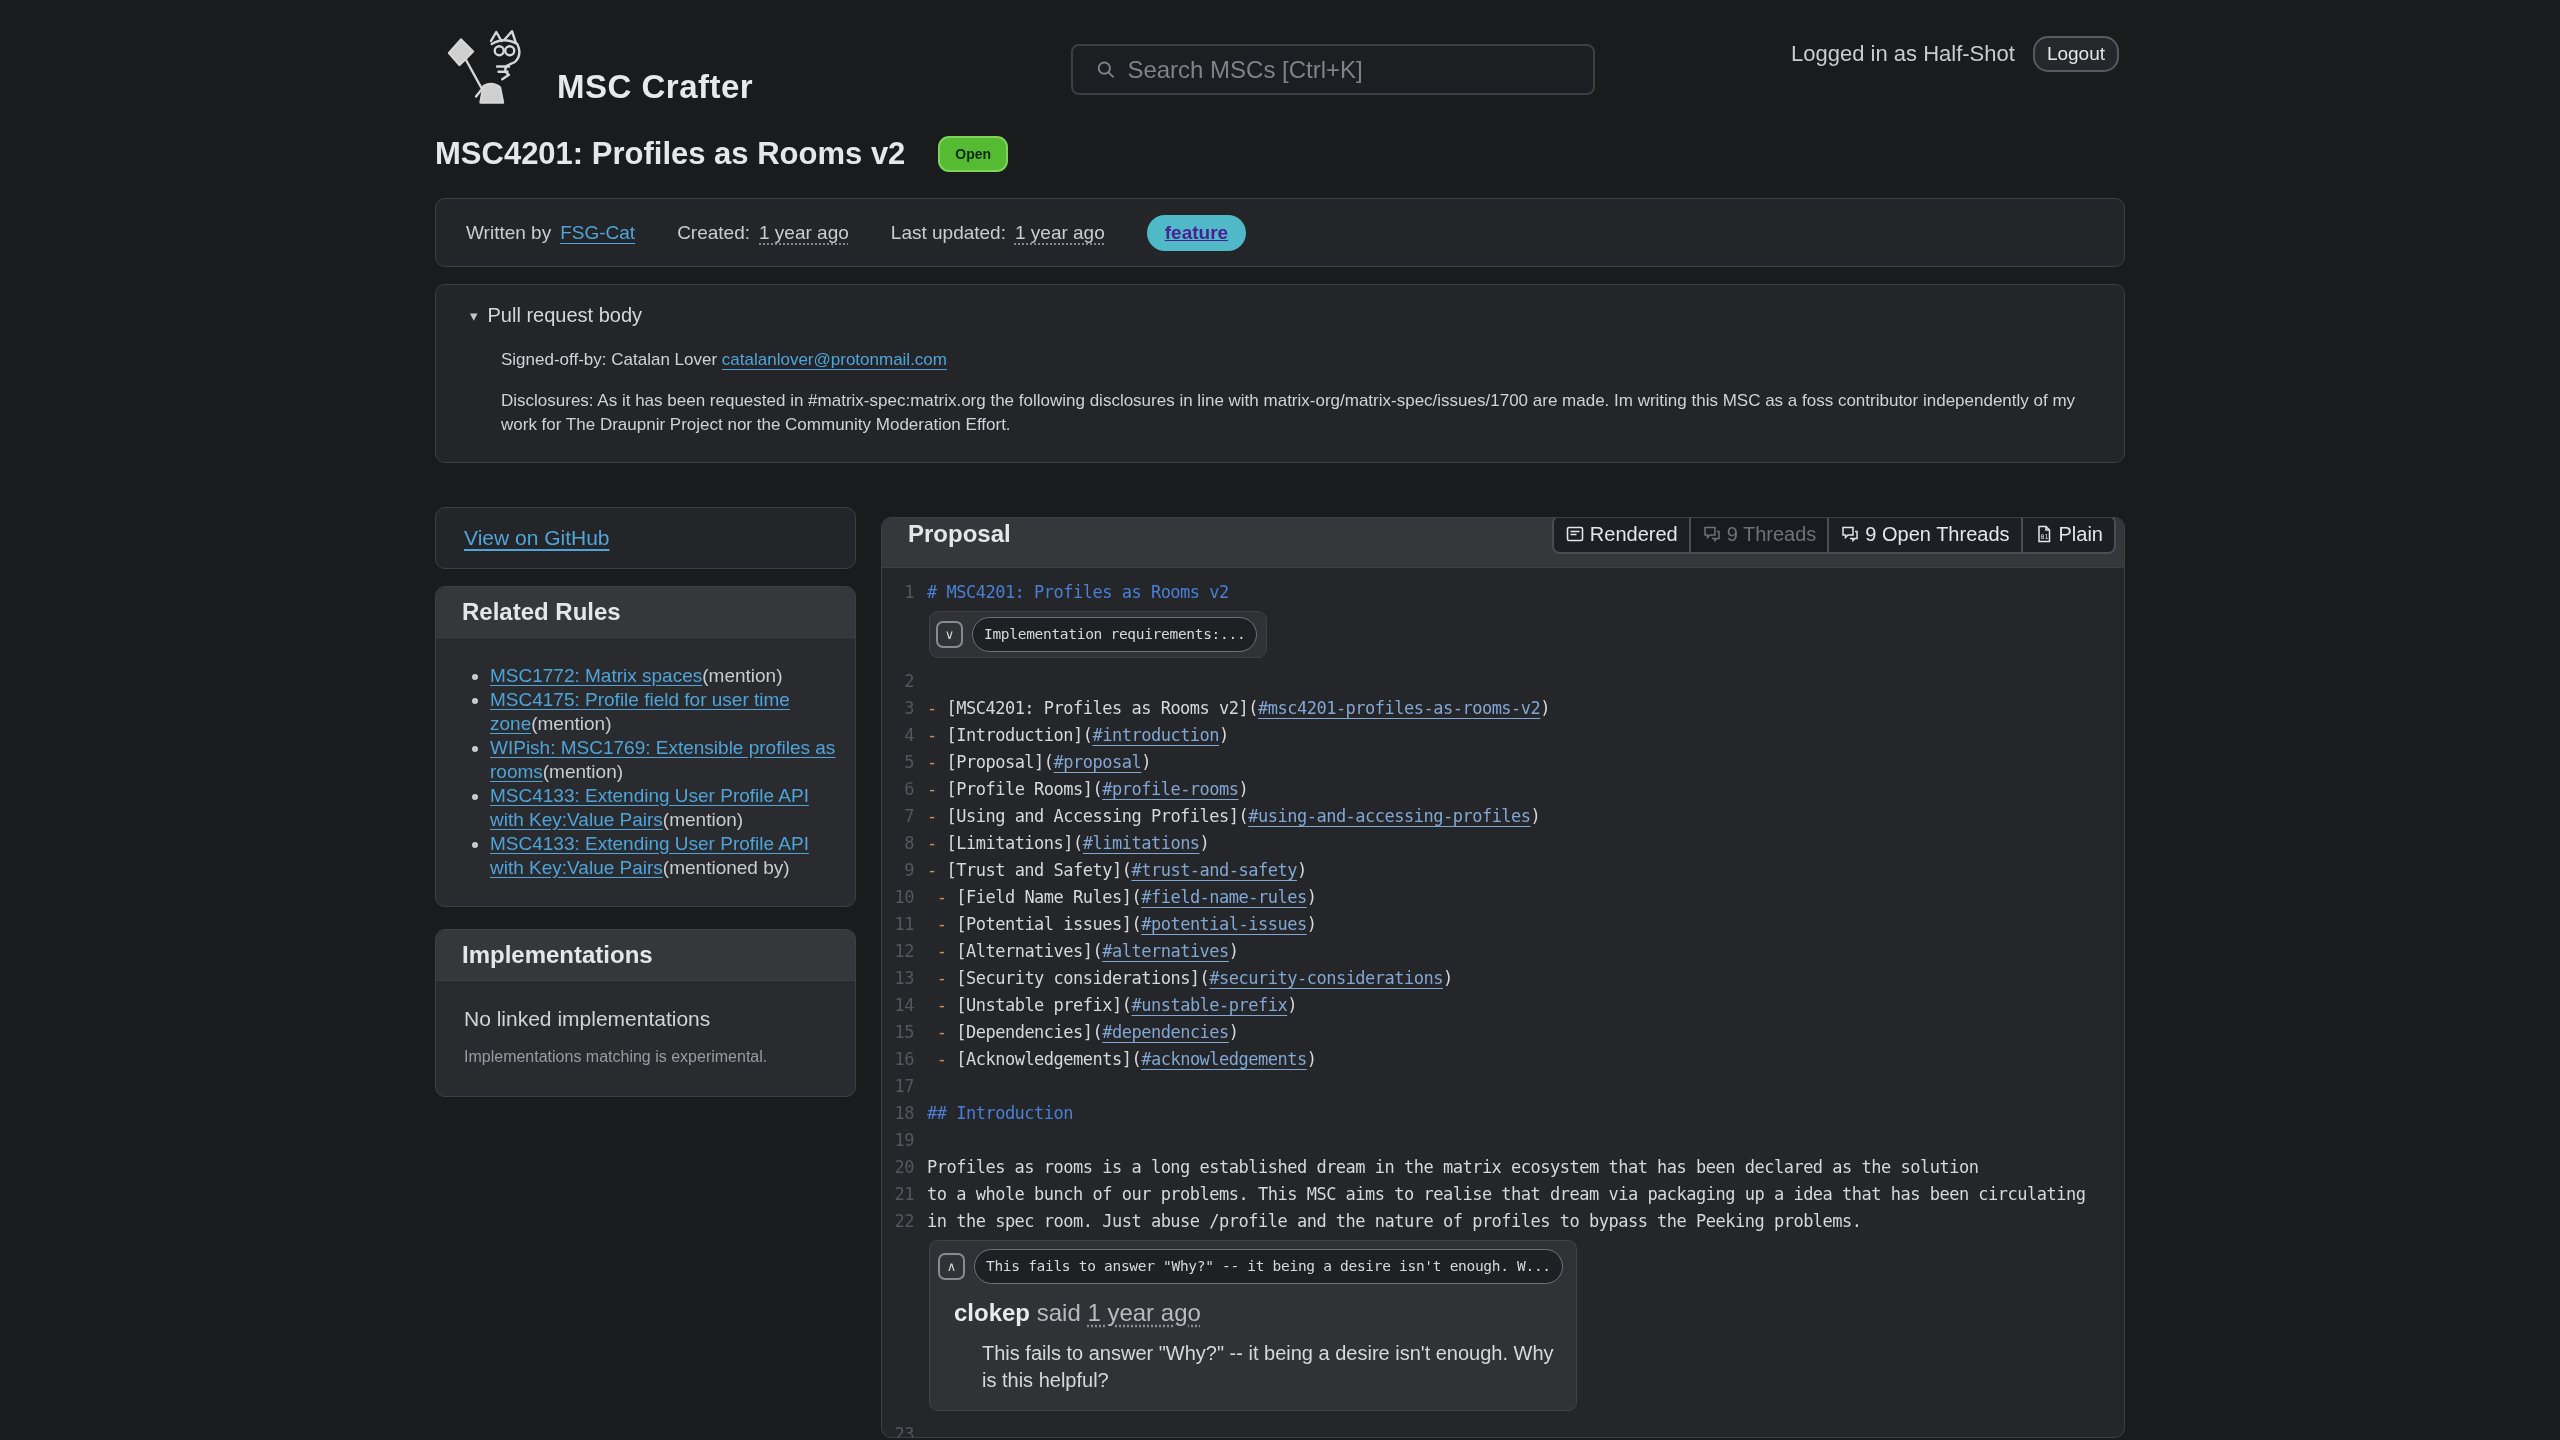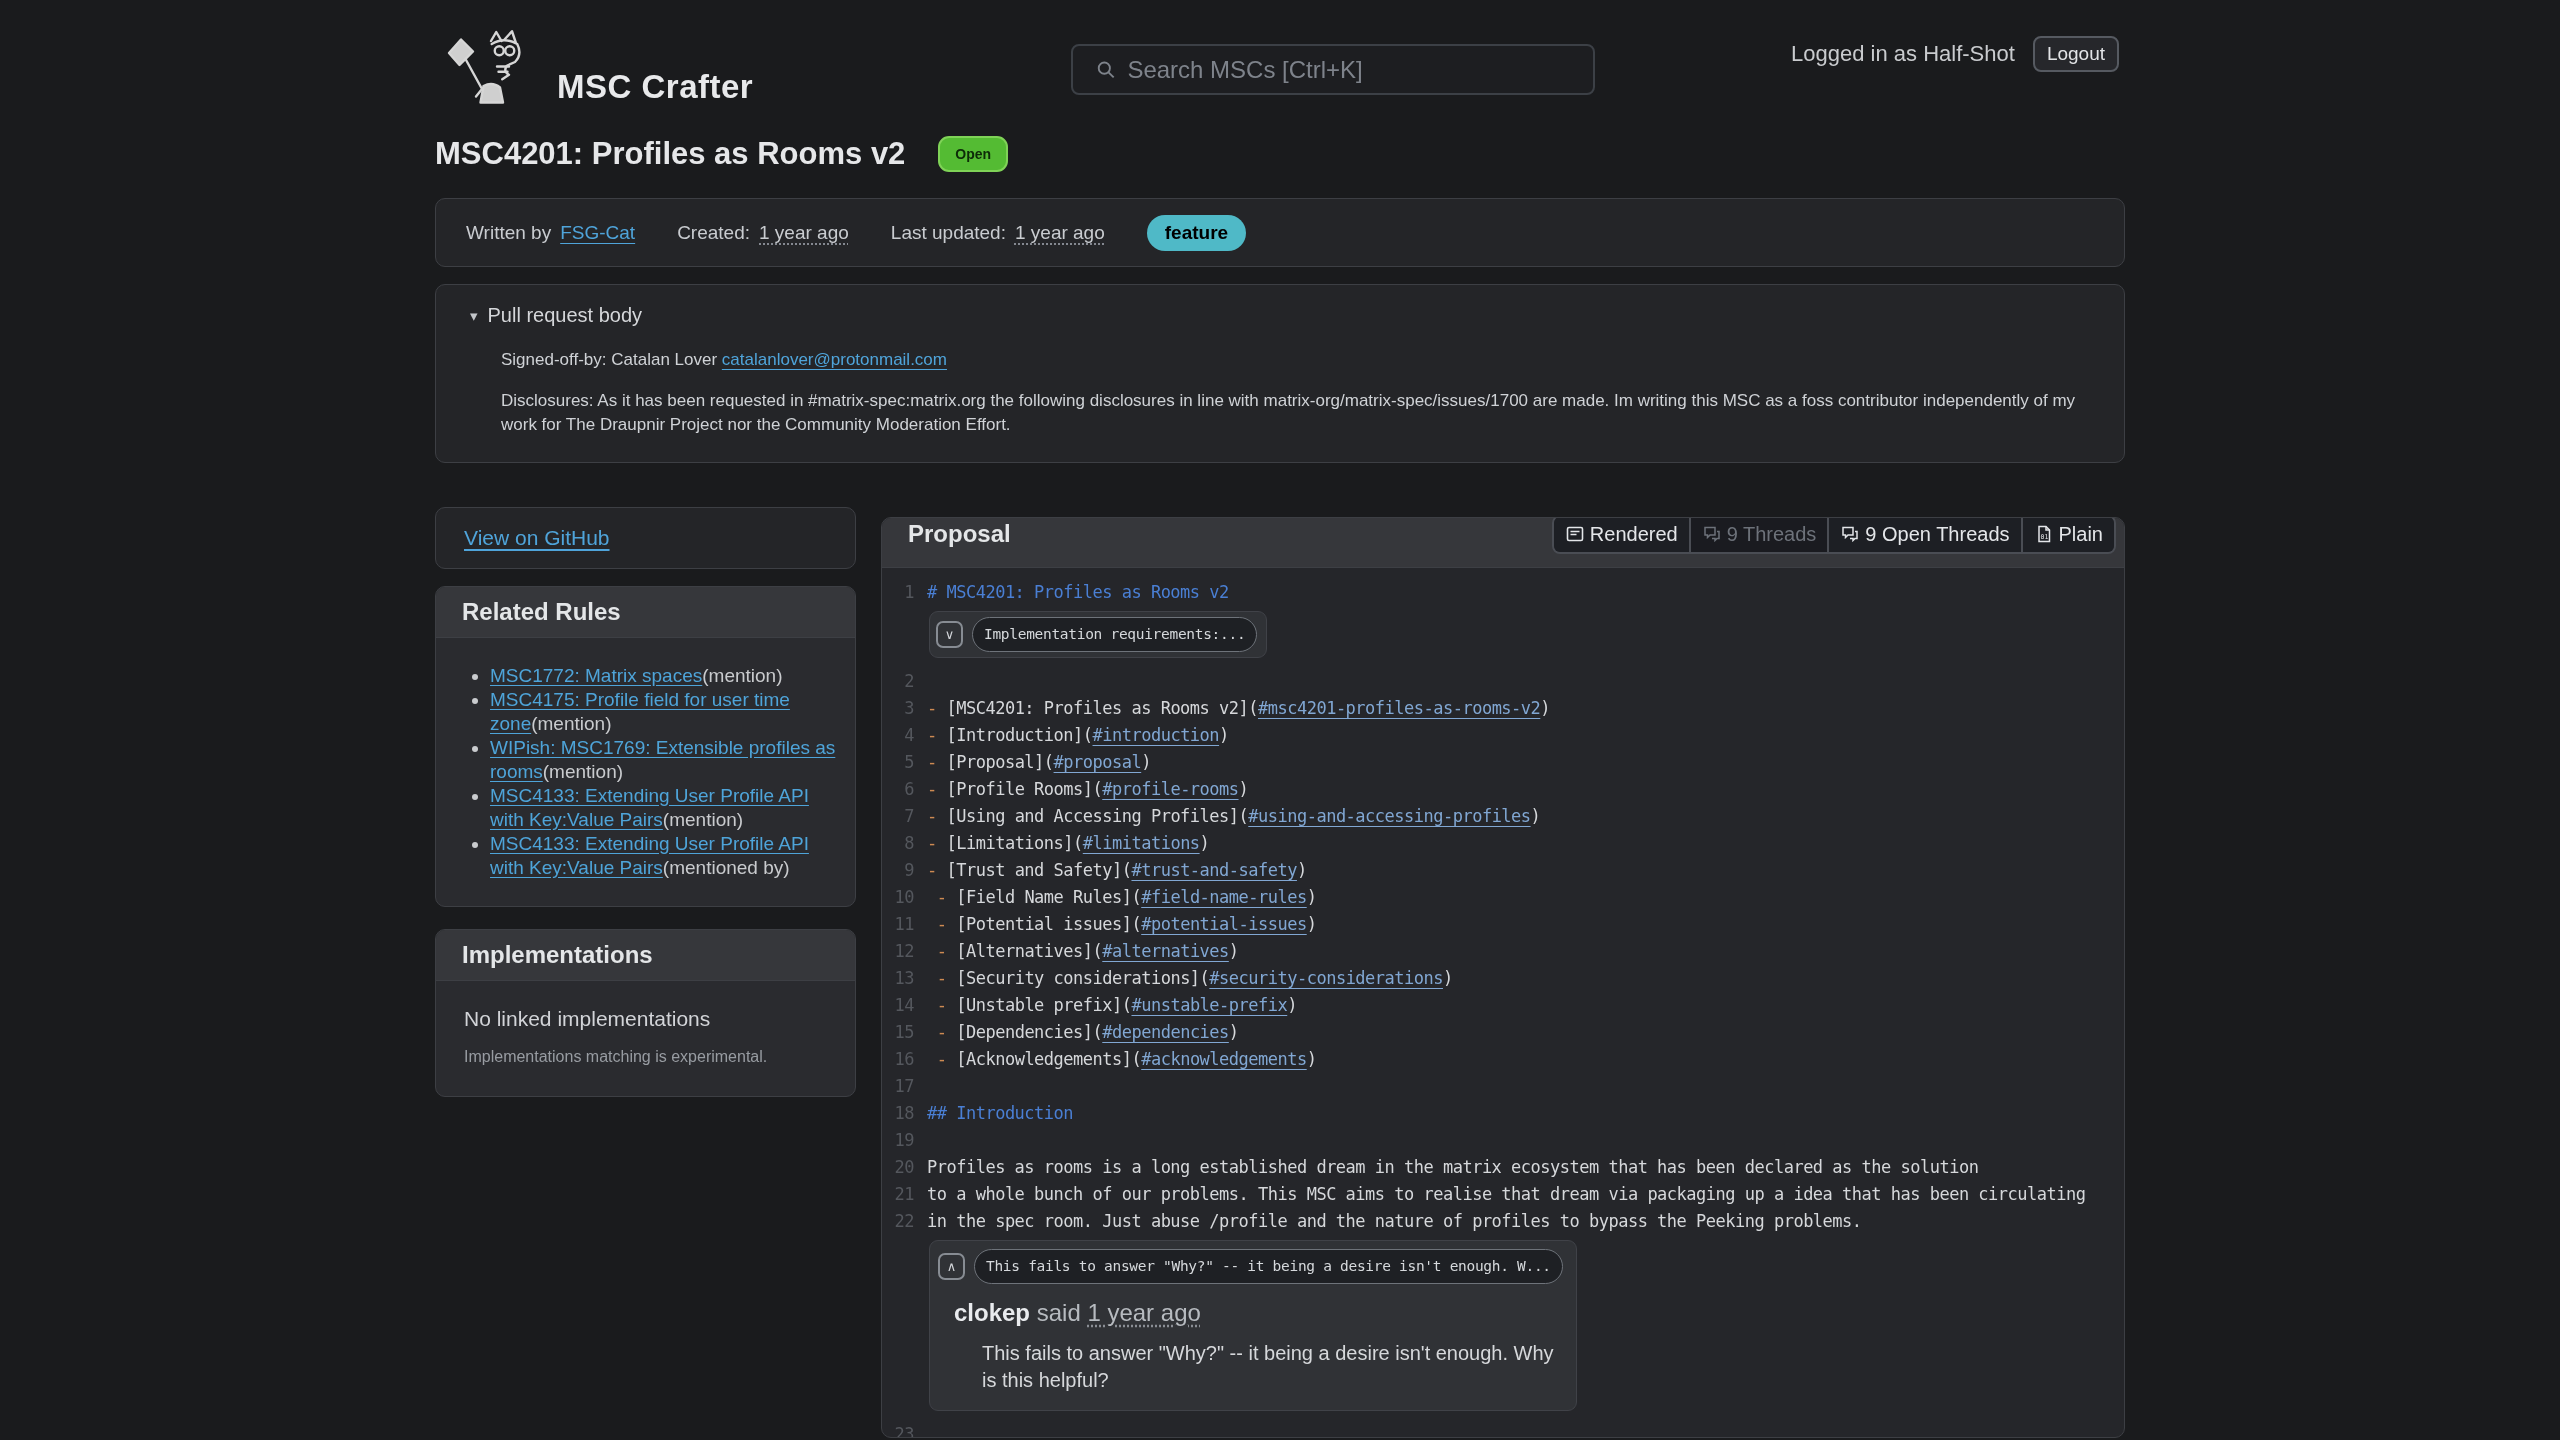--- a/index.html
+++ b/index.html
@@ -21,21 +21,21 @@
     display: flex; align-items: center; padding: 0 22px; gap: 10px;
   }
   .search input {
     background: transparent; border: 0; outline: none; width: 100%;
     font-family: "Liberation Sans", sans-serif; font-size: 24px; color: #c8cacd;
   }
   .search input::placeholder { color: #7e838b; }
   .login { position: absolute; right: 6px; top: 36px; display: flex; align-items: center; gap: 18px; }
   .login-text { font-size: 22px; color: #c9cbce; }
   .logout-btn {
-    background: #26272b; color: #e2e4e7; border: 2px solid #565a61; border-radius: 8px;
+    background: #26272b; color: #e2e4e7; border: 2px solid #565a61; border-radius: 15px;
     font-family: "Liberation Sans", sans-serif; font-size: 19px; padding: 5px 12px; cursor: pointer;
   }
 
   
   .title-row { display: flex; align-items: center; gap: 33px; margin-top: 28px; }
   .page-title { font-size: 31px; font-weight: bold; color: #e6e7e9; }
   .status-badge {
     border-radius: 11px; padding: 8px 15px; font-size: 14px; font-weight: bold;
   }
 
@@ -172,21 +172,21 @@
       <a class="author-link">FSG-Cat</a>
     </span>
     <span class="meta-item">
       <span>Created:</span>
       <span class="dotted">1 year ago</span>
     </span>
     <span class="meta-item">
       <span>Last updated:</span>
       <span class="dotted">1 year ago</span>
     </span>
-    <span class="tag-badge" id="tag-badge" style="background: rgb(79, 185, 199); color: #000000;">feature</span>
+    <span class="tag-badge" id="tag-badge" style="background: rgb(79, 185, 199); color: #4c1d95; text-decoration: underline;">feature</span>
   </div>
 
   <div class="pr-card">
     <div class="pr-summary">
       <span class="caret">▾</span>
       <span>Pull request body</span>
     </div>
     <div class="pr-content">
       <p>
         <span>Signed-off-by: Catalan Lover</span>

